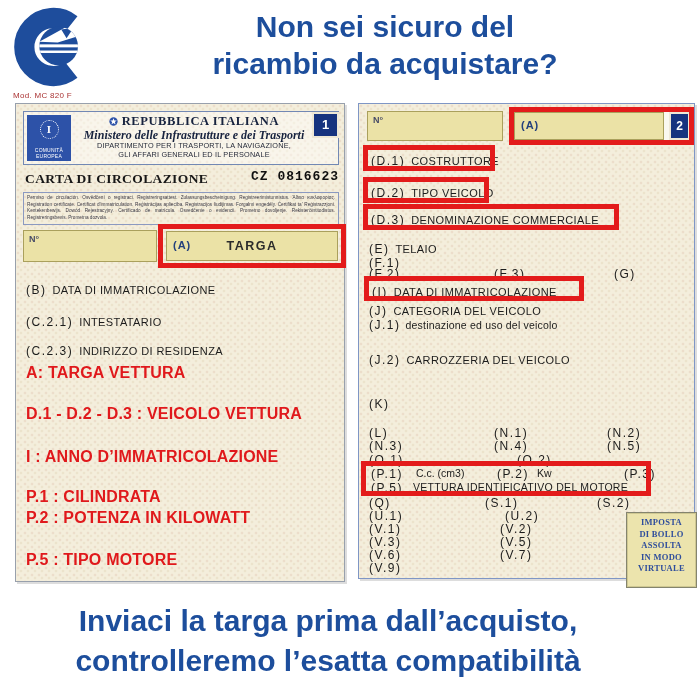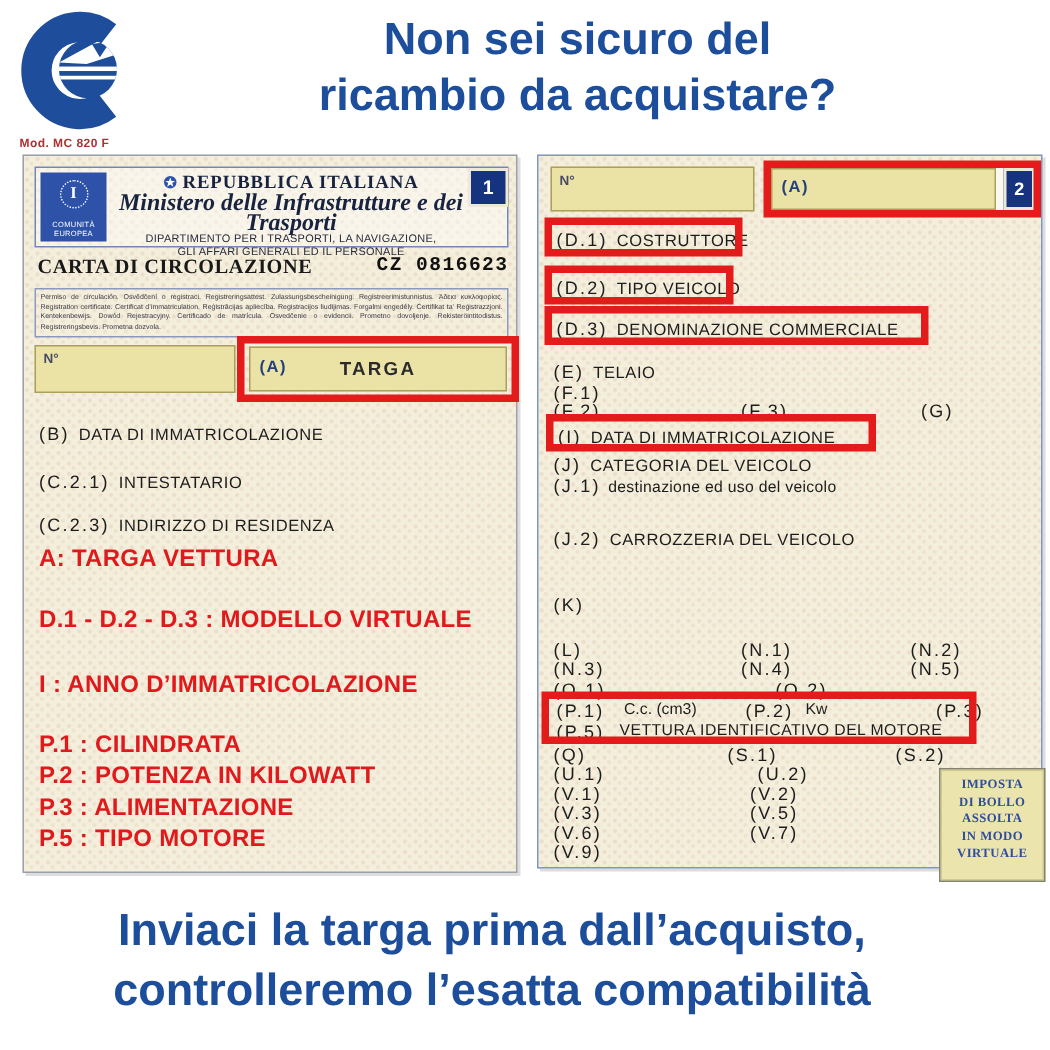--- a/index.html
+++ b/index.html
@@ -25,33 +25,33 @@
     background-color:#f4eedc;
     background-image:
       radial-gradient(circle at 2px 2px, rgba(210,160,140,0.22) 1px, transparent 1.7px),
       radial-gradient(circle at 5px 5px, rgba(205,185,140,0.20) 1px, transparent 1.7px);
     background-size:7px 7px;
     border:1px solid #98a0ac;
     box-shadow:2px 2px 0 rgba(120,120,120,0.25);
   }
   .doc-left{left:15px;top:103px;width:330px;height:479px;}
   .doc-right{left:358px;top:103px;width:337px;height:476px;border-color:#7f96c5;}
-  .mod-label{position:absolute;left:13px;top:91px;font-size:8px;font-weight:bold;color:#a33;letter-spacing:0.3px;}
+  .mod-label{position:absolute;left:13px;top:91px;font-size:8px;font-weight:normal;color:#a33;letter-spacing:0.3px;}
 
   
   .ldoc-header{position:absolute;left:7px;top:7px;width:316px;height:54px;box-sizing:border-box;
     border:1px solid #7288b4;background:rgba(255,255,255,0.42);}
   .eu-flag{position:absolute;left:3px;top:3px;width:44px;height:46px;background:#2d52a8;color:#fff;text-align:center;}
   .eu-ring{position:absolute;left:13px;top:5px;width:17px;height:17px;border:1px dotted #fff;border-radius:50%;}
   .eu-letter{position:absolute;left:0;top:7px;width:44px;text-align:center;
     font-family:"Liberation Serif",serif;font-size:11px;font-weight:bold;line-height:14px;}
   .eu-text{position:absolute;left:0;bottom:2px;width:44px;font-size:5px;line-height:6px;letter-spacing:0.2px;}
   .ldoc-titles{position:absolute;left:50px;top:2px;width:240px;text-align:center;color:#17233f;}
   .t-rep{font-family:"Liberation Serif",serif;font-weight:bold;font-size:12.5px;letter-spacing:0.6px;line-height:15px;}
-  .t-min{font-family:"Liberation Serif",serif;font-weight:bold;font-style:italic;font-size:16px;line-height:13px;}
+  .t-min{font-family:"Liberation Serif",serif;font-weight:bold;font-style:italic;font-size:12px;line-height:13px;}
   .t-dep{font-size:7.3px;line-height:8.5px;letter-spacing:0.2px;color:#262b3a;}
   .page-num{position:absolute;box-sizing:border-box;background:#16337f;color:#fff;text-align:center;
     font-weight:bold;border:2px solid #eee8d6;}
   .pn1{left:296px;top:8px;width:27px;height:26px;font-size:13px;line-height:22px;}
   .pn2{width:21px;height:28px;font-size:12px;line-height:24px;}
   .carta-row{position:absolute;left:9px;top:65px;width:314px;height:18px;}
   .carta-title{font-family:"Liberation Serif",serif;font-weight:bold;font-size:13.5px;color:#181818;letter-spacing:0.4px;}
   .carta-serial{position:absolute;left:226px;top:0;font-family:"Liberation Mono",monospace;font-weight:bold;font-size:13px;color:#101010;letter-spacing:1px;}
   .multilang{position:absolute;left:7px;top:88px;width:316px;height:33px;box-sizing:border-box;
     border:1px solid #8b99c0;padding:2px 3px;font-size:4.7px;line-height:6.6px;color:#3a3a46;text-align:justify;overflow:hidden;}
@@ -158,25 +158,24 @@
     <span class="code">(B)</span><span class="lbl">DATA DI IMMATRICOLAZIONE</span>
   </div>
   <div class="drow" style="top:208px;">
     <span class="code">(C.2.1)</span><span class="lbl">INTESTATARIO</span>
   </div>
   <div class="drow" style="top:237px;">
     <span class="code">(C.2.3)</span><span class="lbl">INDIRIZZO DI RESIDENZA</span>
   </div>
 
   <div class="annot" style="top:260px;">A: TARGA VETTURA</div>
-  <div class="annot" style="top:301px;">D.1 - D.2 - D.3 : MODELLO VIRTUALE</div>
+  <div class="annot" style="top:301px;">D.1 - D.2 - D.3 : VEICOLO VETTURA</div>
   <div class="annot" style="top:344px;">I : ANNO D’IMMATRICOLAZIONE</div>
   <div class="annot" style="top:384px;">P.1 : CILINDRATA</div>
   <div class="annot" style="top:405px;">P.2 : POTENZA IN KILOWATT</div>
-  <div class="annot" style="top:426px;">P.3 : ALIMENTAZIONE</div>
   <div class="annot" style="top:447px;">P.5 :  TIPO MOTORE</div>
 </div>
 
 <div class="doc doc-right">
 
   <div class="yfield" style="left:8px;top:7px;width:136px;height:30px;">
     <span class="nlab">N°</span>
   </div>
   <div class="yfield" style="left:155px;top:8px;width:150px;height:28px;">
     <span class="alab" style="top:6px;">(A)</span>

